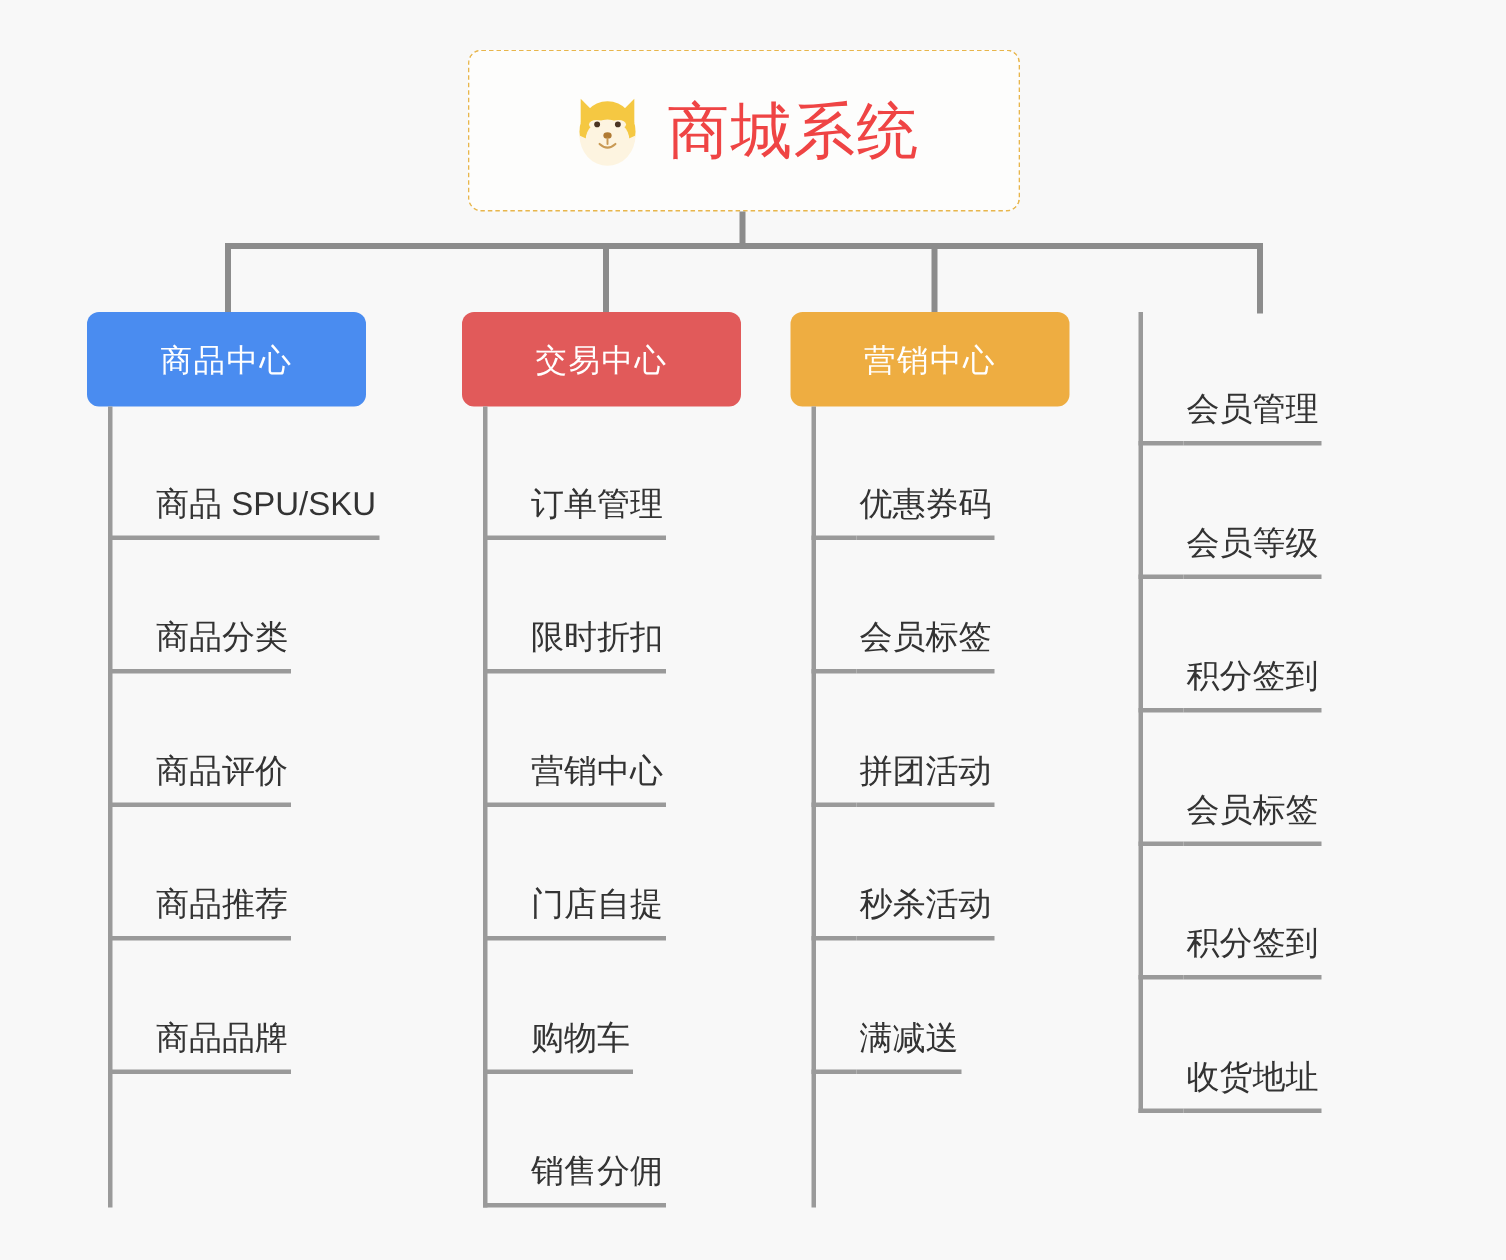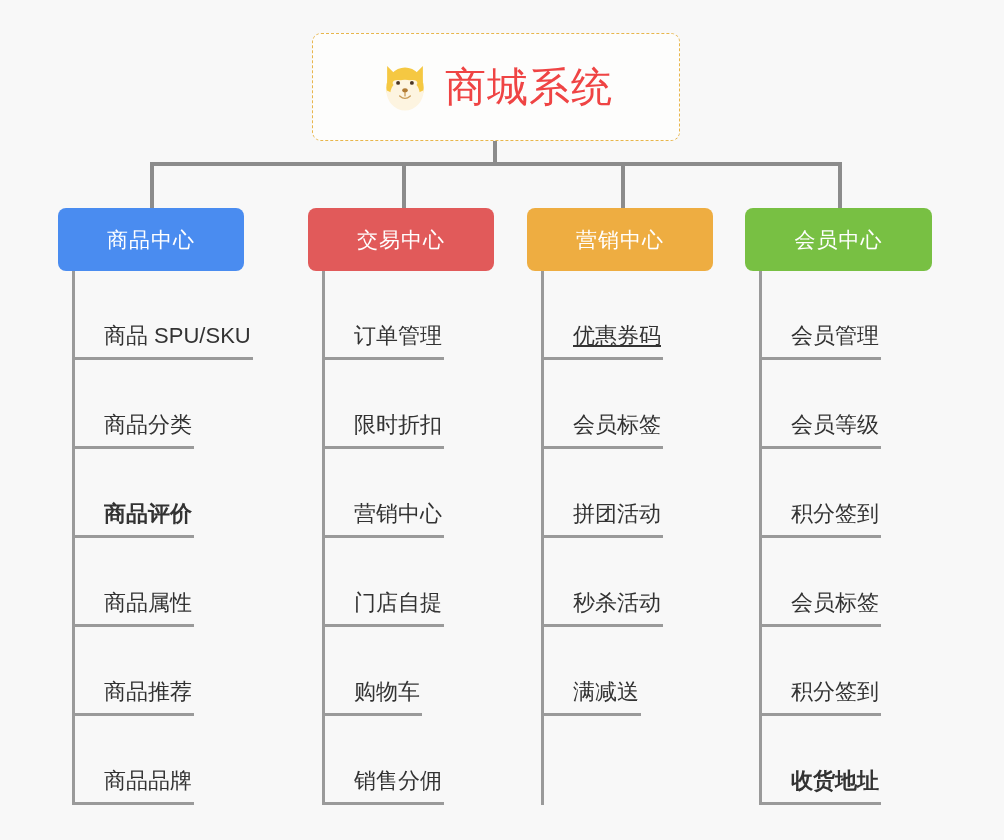--- a/index.html
+++ b/index.html
@@ -171,25 +171,21 @@
       <div class="leaf-item">
         <div class="leaf-underline-stub" style="background: rgb(154, 154, 154);"></div>
         <span class="leaf-label" style="border-bottom-color: rgb(154, 154, 154); text-align: right;">商品 SPU/SKU</span>
       </div>
       <div class="leaf-item">
         <div class="leaf-underline-stub" style="background: rgb(154, 154, 154);"></div>
         <span class="leaf-label" style="border-bottom-color: rgb(154, 154, 154);">商品分类</span>
       </div>
       <div class="leaf-item">
         <div class="leaf-underline-stub" style="background: rgb(154, 154, 154);"></div>
-        <span class="leaf-label" style="border-bottom-color: rgb(154, 154, 154); font-weight: bold;">商品评价</span>
-      </div>
-      <div class="leaf-item">
-        <div class="leaf-underline-stub" style="background: rgb(154, 154, 154);"></div>
-        <span class="leaf-label" style="border-bottom-color: rgb(154, 154, 154);">商品属性</span>
+        <span class="leaf-label" style="border-bottom-color: rgb(154, 154, 154);">商品评价</span>
       </div>
       <div class="leaf-item">
         <div class="leaf-underline-stub" style="background: rgb(154, 154, 154);"></div>
         <span class="leaf-label" style="border-bottom-color: rgb(154, 154, 154); margin-top: 15px;">商品推荐</span>
       </div>
       <div class="leaf-item">
         <div class="leaf-underline-stub" style="background: rgb(154, 154, 154);"></div>
         <span class="leaf-label" style="border-bottom-color: rgb(154, 154, 154);">商品品牌</span>
       </div>
     </div>
@@ -229,21 +225,21 @@
   </div>
 
   <div class="branch" style="left:527px;width:186px">
     <div class="branch-header" style="background: rgb(238, 173, 65);">
       <span>营销中心</span>
     </div>
     <div class="leaf-list">
       <div class="leaf-spine" style="background: rgb(154, 154, 154); height: 534px;"></div>
       <div class="leaf-item">
         <div class="leaf-underline-stub" style="background: rgb(154, 154, 154);"></div>
-        <span class="leaf-label" style="border-bottom-color: rgb(154, 154, 154); text-decoration: underline;">优惠券码</span>
+        <span class="leaf-label" style="border-bottom-color: rgb(154, 154, 154);">优惠券码</span>
       </div>
       <div class="leaf-item">
         <div class="leaf-underline-stub" style="background: rgb(154, 154, 154);"></div>
         <span class="leaf-label" style="border-bottom-color: rgb(154, 154, 154);">会员标签</span>
       </div>
       <div class="leaf-item">
         <div class="leaf-underline-stub" style="background: rgb(154, 154, 154);"></div>
         <span class="leaf-label" style="border-bottom-color: rgb(154, 154, 154);">拼团活动</span>
       </div>
       <div class="leaf-item">
@@ -251,23 +247,20 @@
         <span class="leaf-label" style="border-bottom-color: rgb(154, 154, 154);">秒杀活动</span>
       </div>
       <div class="leaf-item">
         <div class="leaf-underline-stub" style="background: rgb(154, 154, 154);"></div>
         <span class="leaf-label" style="border-bottom-color: rgb(154, 154, 154);">满减送</span>
       </div>
     </div>
   </div>
 
   <div class="branch" style="left:745px;width:187px">
-    <div class="branch-header" style="background: rgb(120, 192, 67);">
-      <span>会员中心</span>
-    </div>
     <div class="leaf-list">
       <div class="leaf-spine" style="background: rgb(154, 154, 154); height: 534px;"></div>
       <div class="leaf-item">
         <div class="leaf-underline-stub" style="background: rgb(154, 154, 154);"></div>
         <span class="leaf-label" style="border-bottom-color: rgb(154, 154, 154);">会员管理</span>
       </div>
       <div class="leaf-item">
         <div class="leaf-underline-stub" style="background: rgb(154, 154, 154);"></div>
         <span class="leaf-label" style="border-bottom-color: rgb(154, 154, 154);">会员等级</span>
       </div>
@@ -278,18 +271,18 @@
       <div class="leaf-item">
         <div class="leaf-underline-stub" style="background: rgb(154, 154, 154);"></div>
         <span class="leaf-label" style="border-bottom-color: rgb(154, 154, 154);">会员标签</span>
       </div>
       <div class="leaf-item">
         <div class="leaf-underline-stub" style="background: rgb(154, 154, 154);"></div>
         <span class="leaf-label" style="border-bottom-color: rgb(154, 154, 154);">积分签到</span>
       </div>
       <div class="leaf-item">
         <div class="leaf-underline-stub" style="background: rgb(154, 154, 154);"></div>
-        <span class="leaf-label" style="border-bottom-color: rgb(154, 154, 154); font-weight: bold;">收货地址</span>
+        <span class="leaf-label" style="border-bottom-color: rgb(154, 154, 154);">收货地址</span>
       </div>
     </div>
   </div>
 
 </div>
 
 </body></html>

